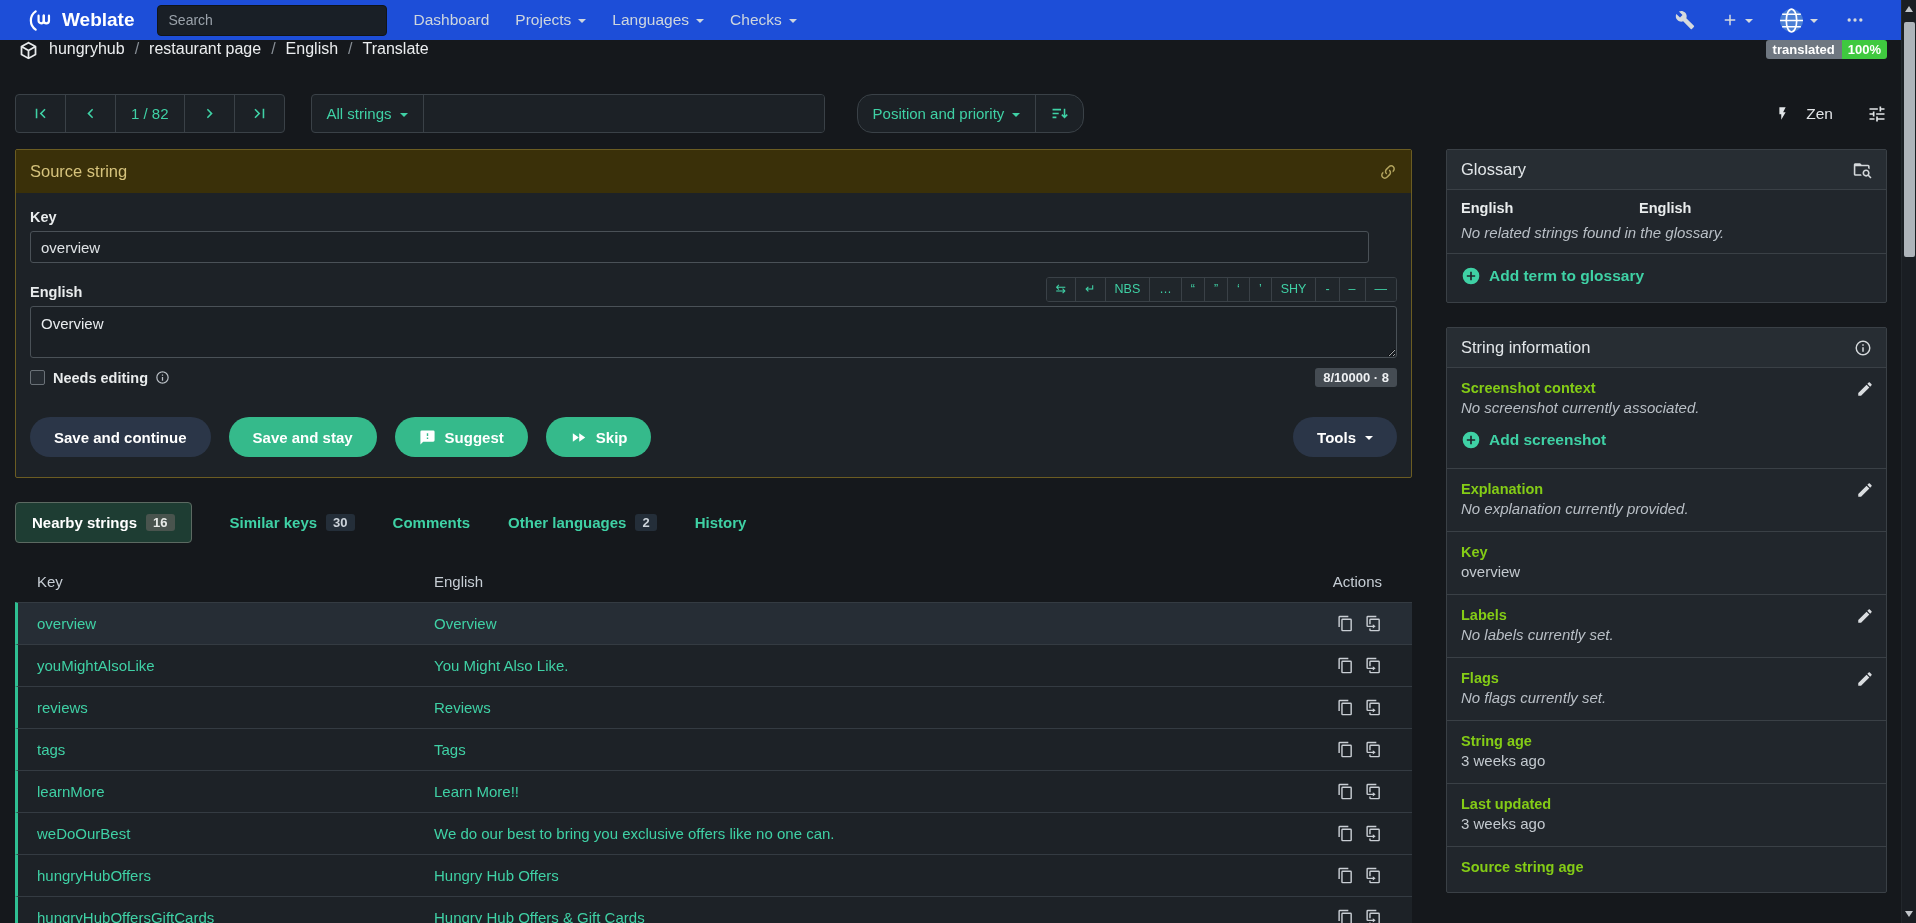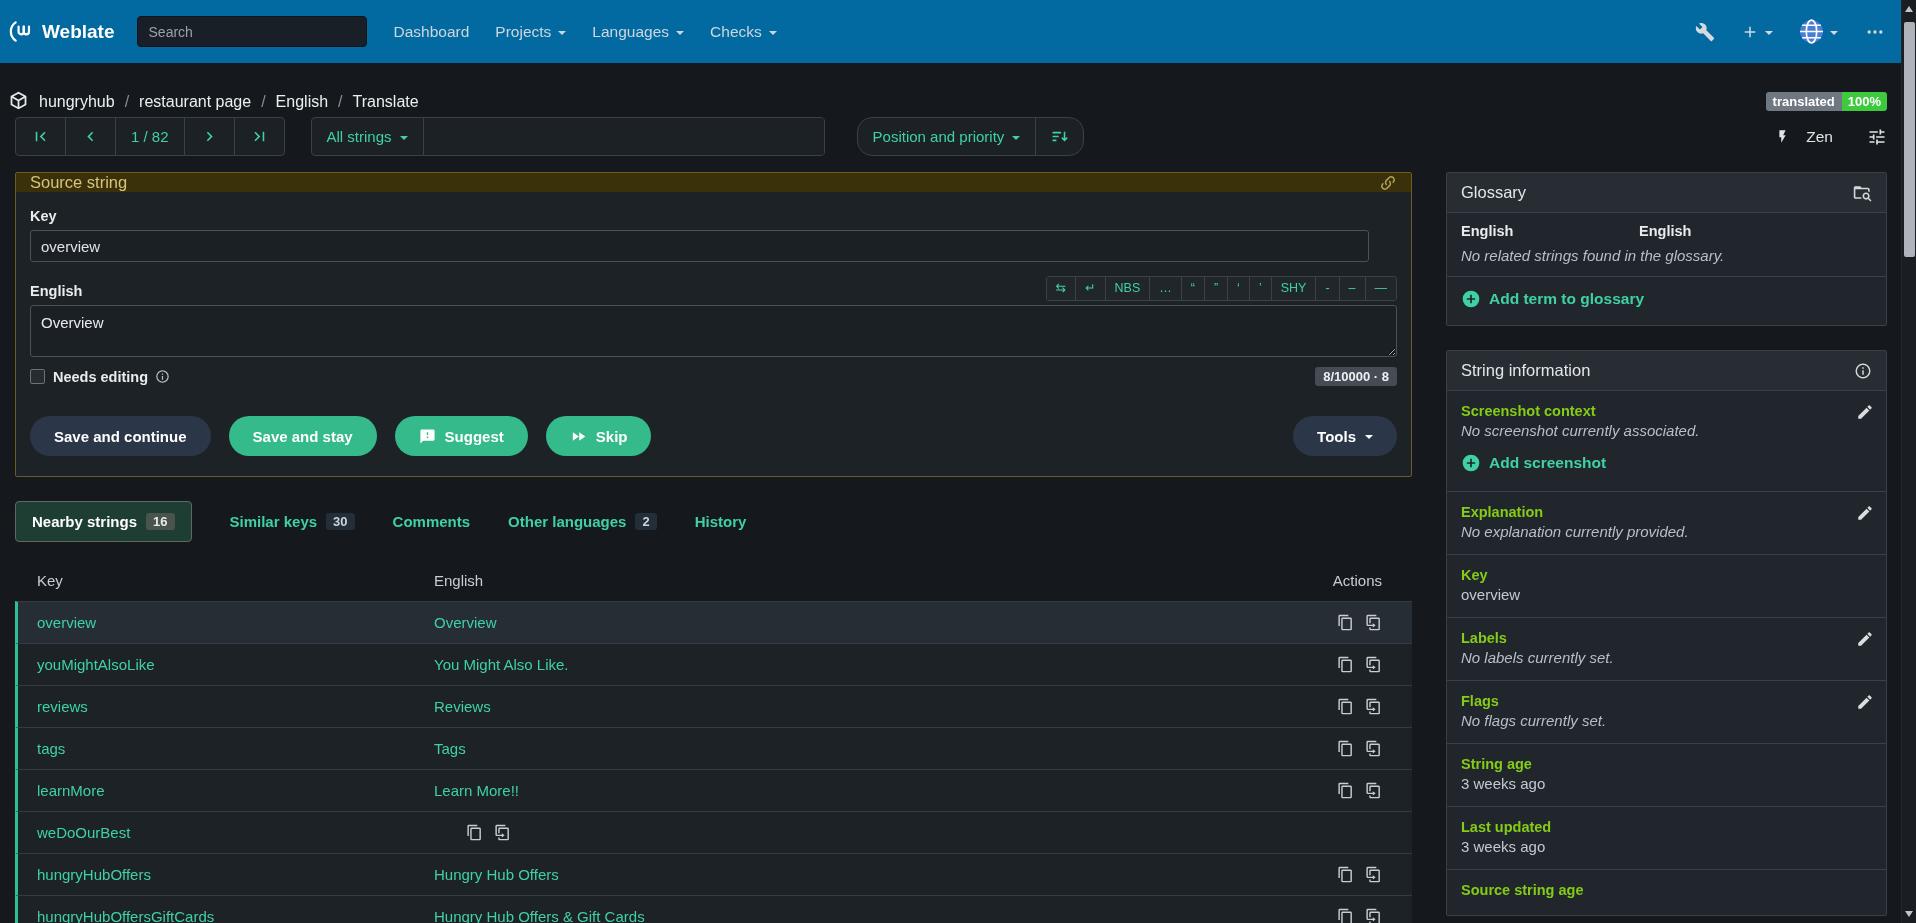--- a/index.html
+++ b/index.html
@@ -3,35 +3,35 @@
 <meta charset="utf-8">
 <style>
   * { margin:0; padding:0; box-sizing:border-box; }
   html,body { width:1916px; height:923px; overflow:hidden; background:#15181c;
     font-family:"Liberation Sans", sans-serif; color:#e4e7ea; }
   button { font-family:inherit; background:none; border:none; color:inherit; cursor:pointer; }
   input,textarea { font-family:inherit; }
   svg { display:block; }
 
   
-  .navbar { height:63px; background:#0369a1; display:flex; align-items:center; padding:0 8px; position:relative; z-index:2; }
+  .navbar { height:40px; background:#1d4ed8; display:flex; align-items:center; padding:0 28px; position:relative; z-index:2; }
   .brand { display:flex; align-items:center; gap:9px; color:#fff; font-weight:700; font-size:19px; margin-right:22px; cursor:pointer; }
   .nav-search input { width:230px; height:31px; background:#191f26; border:1px solid #10151a; border-radius:4px;
      color:#cfd5db; padding:0 11px; font-size:14px; outline:none; }
   .nav-search input::placeholder { color:#9aa2aa; }
   .nav-links { display:flex; margin-left:14px; }
   .nav-link { color:#ced6de; font-size:15.5px; padding:6px 13px; display:flex; align-items:center; gap:7px; cursor:pointer; }
   .caret { width:0; height:0; border-left:4px solid transparent; border-right:4px solid transparent;
      border-top:4px solid currentColor; display:inline-block; margin-top:2px; }
   .nav-right { margin-left:auto; display:flex; align-items:center; gap:26px; padding-right:22px; }
   .nav-ico { display:flex; align-items:center; gap:6px; color:#d6dadd; cursor:pointer; }
   .avatar { width:25px; height:25px; border-radius:50%; overflow:hidden; }
 
   
-  .crumb-row { height:48px; display:flex; align-items:flex-end; padding:0 29px 0 8px; }
+  .crumb-row { height:48px; display:flex; align-items:flex-start; padding:0 29px 0 18px; }
   .crumbs { display:flex; align-items:center; gap:10px; margin-left:10px; font-size:16px; }
   .crumb { color:#eceef0; cursor:pointer; }
   .crumb-sep { color:#878e95; }
   .crumb-badges { margin-left:auto; display:flex; font-size:13px; font-weight:700; }
   .b-left { background:var(--badge-gray); color:#fff; padding:2px 7px; border-radius:3px 0 0 3px; }
   .b-right { background:var(--translated-green); color:#fff; padding:2px 6px; border-radius:0 3px 3px 0; }
 
   
   .container { padding:0 29px 0 15px; }
   .toolbar { display:flex; align-items:center; margin:6px 0 16px; }
@@ -47,21 +47,21 @@
   .toolbar-right { margin-left:auto; display:flex; align-items:center; gap:34px; color:#e2e5e8; }
   .zen { display:flex; align-items:center; gap:16px; font-size:15.5px; cursor:pointer; }
 
   
   .layout { display:flex; gap:34px; }
   .main-col { width:1397px; flex:none; }
   .sidebar { width:441px; flex:none; }
 
   
   .src-panel { border:1px solid var(--source-border); border-radius:2px; background:#1d2227; }
-  .src-header { background:var(--source-header-bg); padding:0 14px; color:var(--source-header-text);
+  .src-header { background:var(--source-header-bg); padding:12px 14px; color:var(--source-header-text);
      font-size:16.5px; display:flex; align-items:center; }
   .src-header .hicon { margin-left:auto; color:#b3a45e; cursor:pointer; }
   .src-body { padding:16px 14px 20px; }
   .fld-label { font-weight:700; font-size:14.5px; color:#e9eced; margin-bottom:6px; }
   .key-input { width:calc(100% - 28px); height:32px; background:#1b2025; border:1px solid #4a5157; border-radius:3px;
      color:#dfe3e6; font-size:15px; padding:0 10px; outline:none; }
   .eng-row { display:flex; align-items:flex-end; margin-top:14px; margin-bottom:4px; }
   .eng-row .fld-label { margin-bottom:2px; }
   .char-group { margin-left:auto; display:inline-flex; border:1px solid #3a4147; border-radius:3px; overflow:hidden; }
   .char-btn { padding:3px 9px; font-size:12.5px; color:var(--accent); background:#20262b;
@@ -449,20 +449,21 @@
                 </span>
                 <span class="act-ico">
                   <svg width="17" height="17" viewBox="0 0 24 24" fill="currentColor">
                     <path d="M11,17H4A2,2 0 0,1 2,15V3A2,2 0 0,1 4,1H16V3H4V15H11V13L15,16L11,19V17M19,21V7H8V13H6V7A2,2 0 0,1 8,5H19A2,2 0 0,1 21,7V21A2,2 0 0,1 19,23H8A2,2 0 0,1 6,21V19H8V21H19Z"></path>
                   </svg>
                 </span>
               </span>
             </div>
             <div class="trow">
               <span class="cell-key">weDoOurBest</span>
+              <span class="cell-en">We do our best to bring you exclusive offers like no one can.</span>
               <span class="cell-act">
                 <span class="act-ico">
                   <svg width="17" height="17" viewBox="0 0 24 24" fill="currentColor">
                     <path d="M19,21H8V7H19M19,5H8A2,2 0 0,0 6,7V21A2,2 0 0,0 8,23H19A2,2 0 0,0 21,21V7A2,2 0 0,0 19,5M16,1H4A2,2 0 0,0 2,3V17H4V3H16V1Z"></path>
                   </svg>
                 </span>
                 <span class="act-ico">
                   <svg width="17" height="17" viewBox="0 0 24 24" fill="currentColor">
                     <path d="M11,17H4A2,2 0 0,1 2,15V3A2,2 0 0,1 4,1H16V3H4V15H11V13L15,16L11,19V17M19,21V7H8V13H6V7A2,2 0 0,1 8,5H19A2,2 0 0,1 21,7V21A2,2 0 0,1 19,23H8A2,2 0 0,1 6,21V19H8V21H19Z"></path>
                   </svg>

